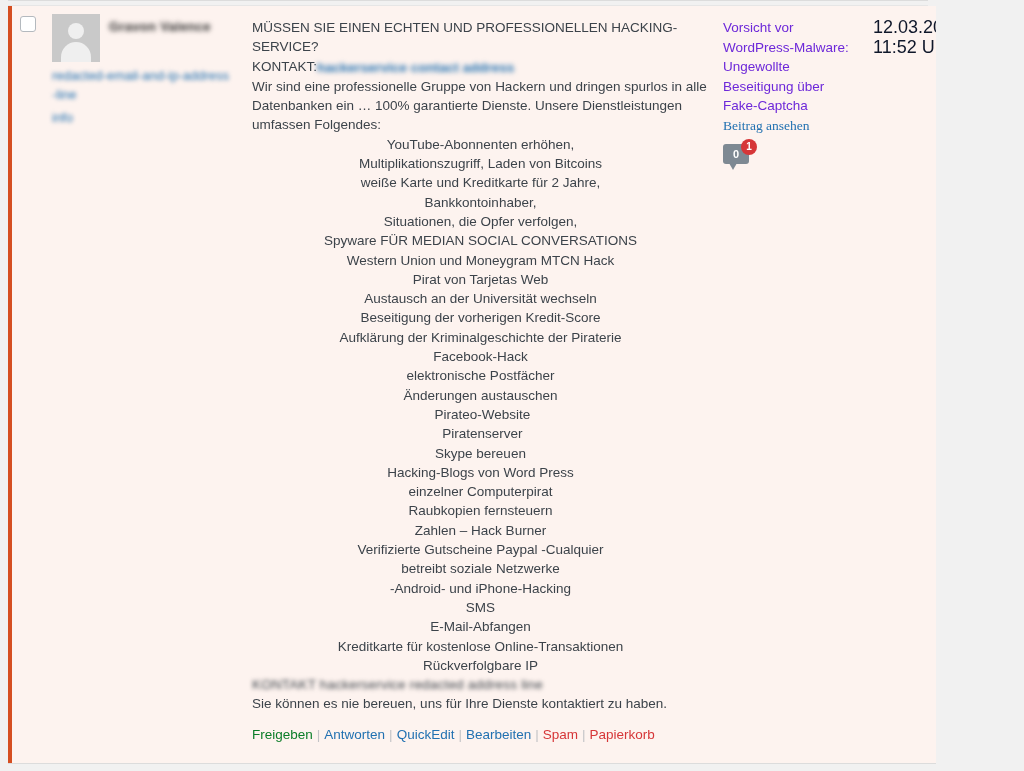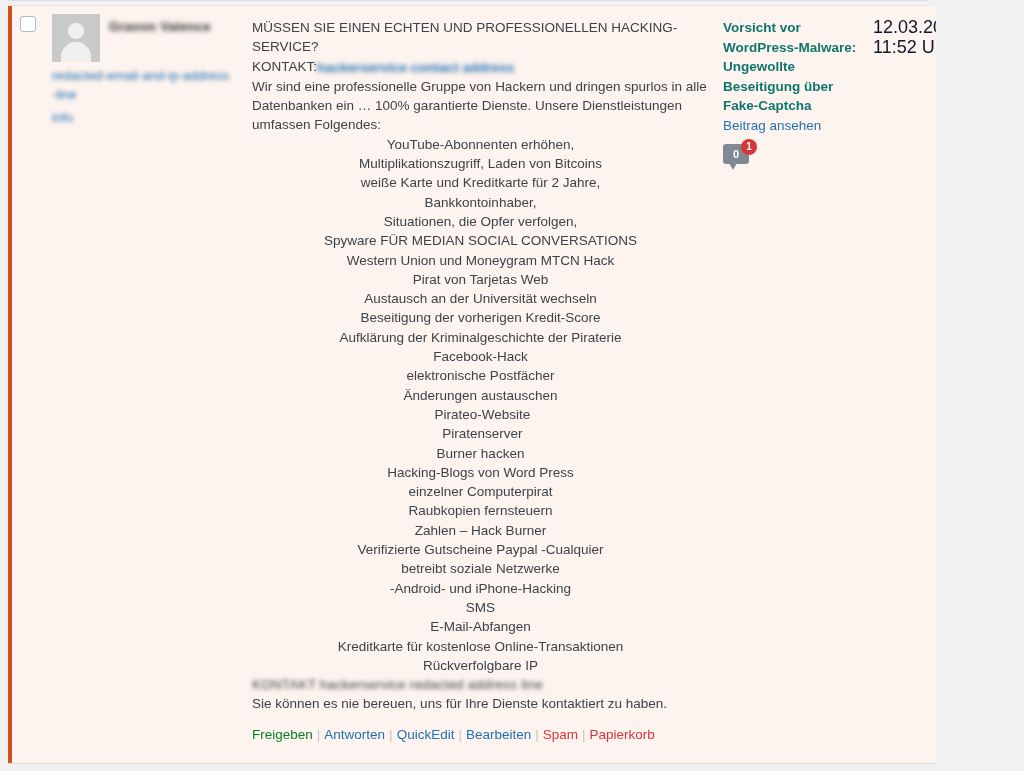--- a/index.html
+++ b/index.html
@@ -188,30 +188,31 @@
 
   
   .col-response {
     flex: 0 0 150px;
     padding-top: 12px;
     box-sizing: border-box;
   }
   .resp-title {
     font-size: 13.5px;
     line-height: 19.5px;
-    font-weight: 700;
-    color: #0f766e;
+    font-weight: 400;
+    color: #6d28d9;
     cursor: pointer;
   }
   .resp-view {
     margin-top: 0px;
     font-size: 13.5px;
     line-height: 19.5px;
     color: #2271b1;
     cursor: pointer;
+    font-family: Liberation Serif, serif;
   }
   .bubble-wrap {
     position: relative;
     margin-top: 9px;
     width: 34px;
     height: 30px;
   }
   .bubble {
     position: absolute;
     left: 0;
@@ -310,21 +311,21 @@
             <p class="li">Western Union und Moneygram MTCN Hack</p>
             <p class="li">Pirat von Tarjetas Web</p>
             <p class="li">Austausch an der Universität wechseln</p>
             <p class="li">Beseitigung der vorherigen Kredit-Score</p>
             <p class="li">Aufklärung der Kriminalgeschichte der Piraterie</p>
             <p class="li">Facebook-Hack</p>
             <p class="li">elektronische Postfächer</p>
             <p class="li">Änderungen austauschen</p>
             <p class="li"> Pirateo-Website</p>
             <p class="li"> Piratenserver</p>
-            <p class="li">Burner hacken</p>
+            <p class="li">Skype bereuen</p>
             <p class="li">Hacking-Blogs von Word Press</p>
             <p class="li">einzelner Computerpirat</p>
             <p class="li">Raubkopien fernsteuern</p>
             <p class="li">Zahlen – Hack Burner</p>
             <p class="li">Verifizierte Gutscheine Paypal -Cualquier</p>
             <p class="li">betreibt soziale Netzwerke</p>
             <p class="li">-Android- und iPhone-Hacking</p>
             <p class="li">SMS</p>
             <p class="li">E-Mail-Abfangen</p>
             <p class="li">Kreditkarte für kostenlose Online-Transaktionen</p>

